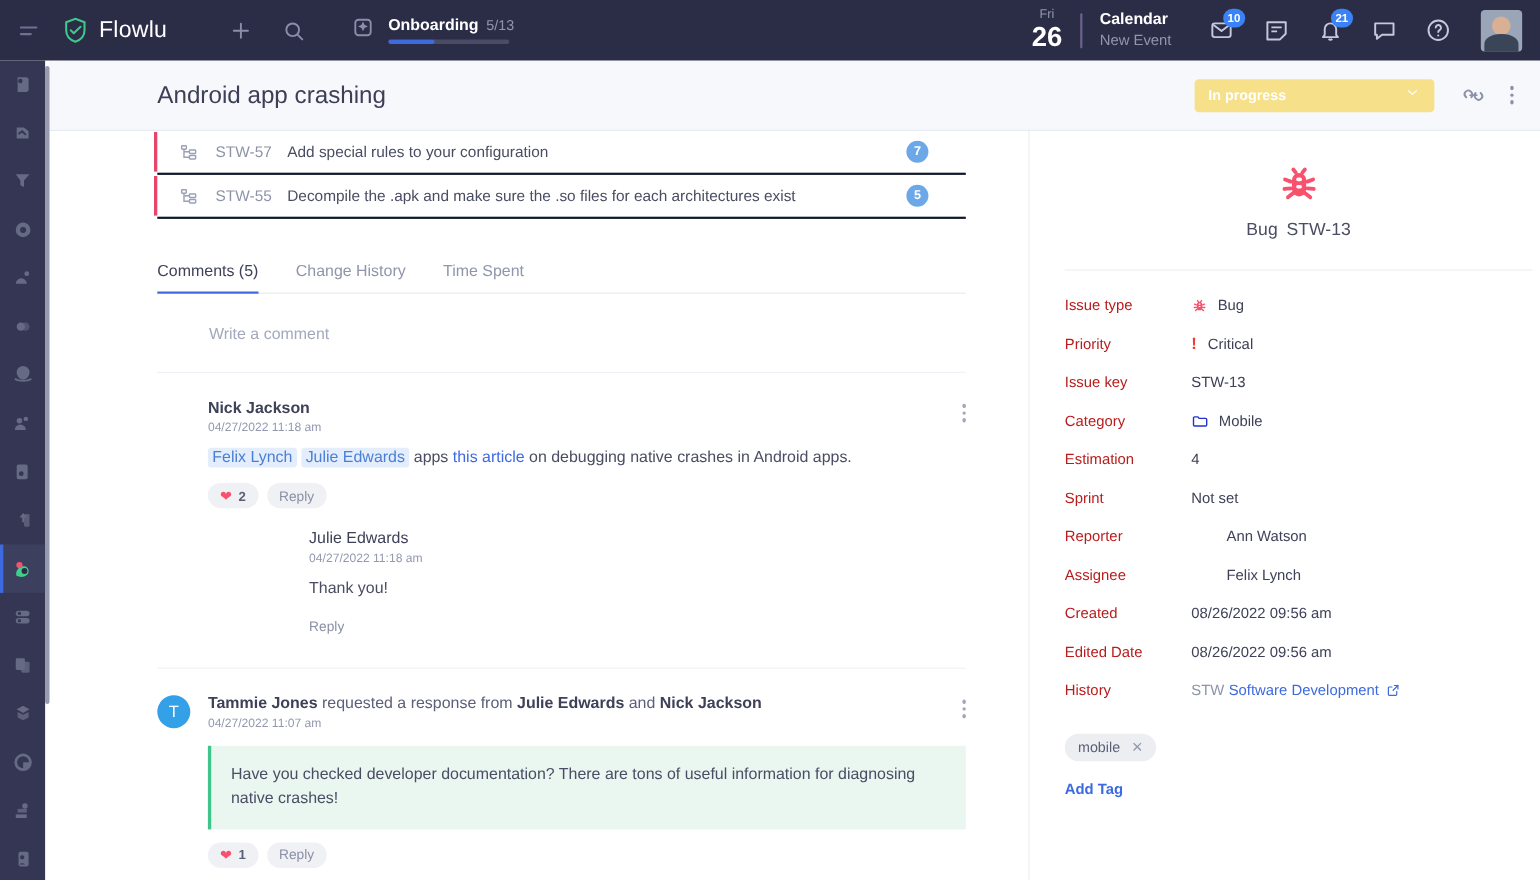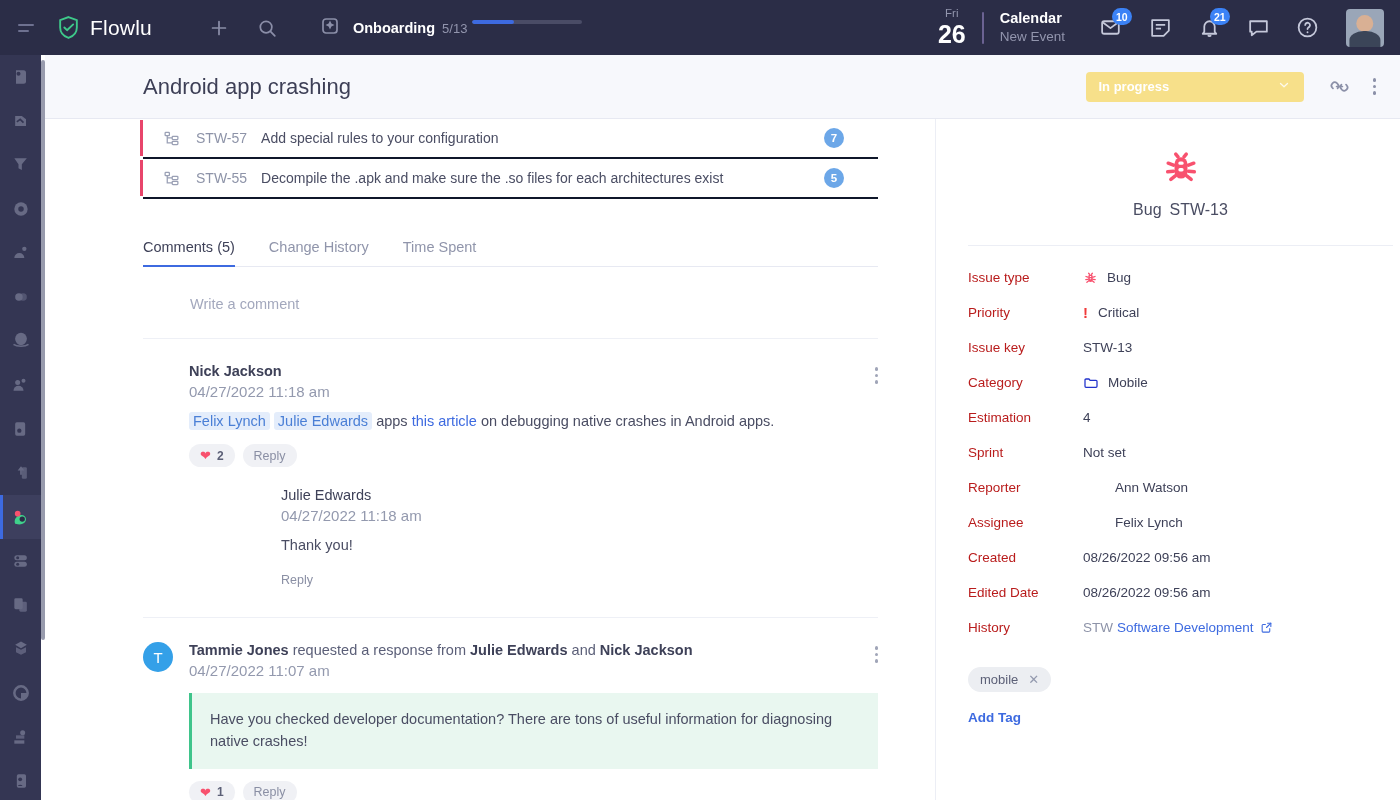--- a/index.html
+++ b/index.html
@@ -20,21 +20,21 @@
   .tb-burger i { display:block; height:2px; background:#6e7190; border-radius:1px;}
   .tb-burger i:nth-child(1){ width:16px;}
   .tb-burger i:nth-child(2){ width:11px;}
   .brand { display:flex; align-items:center; gap:9px; margin-left:16px;}
   .brand-mark { width:25px; height:25px; }
   .brand-name { color:#fff; font-size:21px; letter-spacing:.2px;}
   .tb-icon { width:22px; height:22px; color:#8b8ea8; cursor:pointer; }
   .tb-plus { margin-left:56px; }
   .tb-search { margin-left:26px; }
   .onboarding { display:flex; align-items:center; gap:11px; margin-left:40px; }
-  .onb-texts { display:flex; flex-direction:row; gap:5px; }
+  .onb-texts { display:flex; flex-direction:column; gap:5px; }
   .onb-line1 { display:flex; align-items:baseline; gap:7px; }
   .onb-title { color:#fff; font-size:14.5px; font-weight:bold; }
   .onb-count { color:#9295ad; font-size:13px; }
   .onb-bar { width:110px; height:4px; background:#4a4c66; border-radius:2px; overflow:hidden;}
   .onb-fill { height:100%; background:#3d6ae0; border-radius:2px;}
   .tb-right { margin-left:auto; display:flex; align-items:center; height:55px; }
   .datebox { display:flex; flex-direction:column; align-items:center; line-height:1; }
   .date-dow { color:#9295ad; font-size:11.5px; margin-bottom:3px;}
   .date-num { color:#fff; font-size:25px; font-weight:bold;}
   .tb-divider { width:2px; height:32px; background:#6b6292; margin:0 16px; border-radius:1px;}
@@ -125,21 +125,21 @@
   .wr-ph { color:#a3a8bd; font-size:14.5px; cursor:text;}
 
   .comment { padding-top:24px; position:relative;}
   .cmt-head { display:flex; gap:16px; }
   .cmt-av { width:30px; height:30px; border-radius:50%; overflow:hidden; flex:none;}
   .cmt-av.letter { background:#34a0e8; color:#fff; display:flex; align-items:center; justify-content:center; font-size:15px;}
   .cmt-body { flex:1; min-width:0;}
   .cmt-name { font-size:14.5px; color:#3e4158; font-weight:bold; }
   .cmt-name .reg { font-weight:normal; color:#5b5f78;}
   .cmt-name .person { font-weight:bold; color:#3e4158;}
-  .cmt-time { font-size:15px; color:#9399ae; margin-top:4px; }
+  .cmt-time { font-size:11px; color:#9399ae; margin-top:4px; }
   .cmt-text { font-size:14.5px; color:#4a4d63; margin-top:11px; line-height:1.45;}
   .mention { background:#e4edfb; color:#4a7fd6; border-radius:3px; padding:1px 4px;}
   .link { color:#3d6ae0; }
   .cmt-actions { display:flex; gap:8px; margin-top:12px; }
   .pillbtn {
     height:23px; border-radius:12px; background:#f0f1f5; display:flex; align-items:center;
     gap:6px; padding:0 11px; font-size:12.5px; color:#8a8fa4; cursor:pointer;
   }
   .pillbtn.plain { background:transparent; }
   .heart { color:#f8516e; font-size:13px; line-height:1;}

